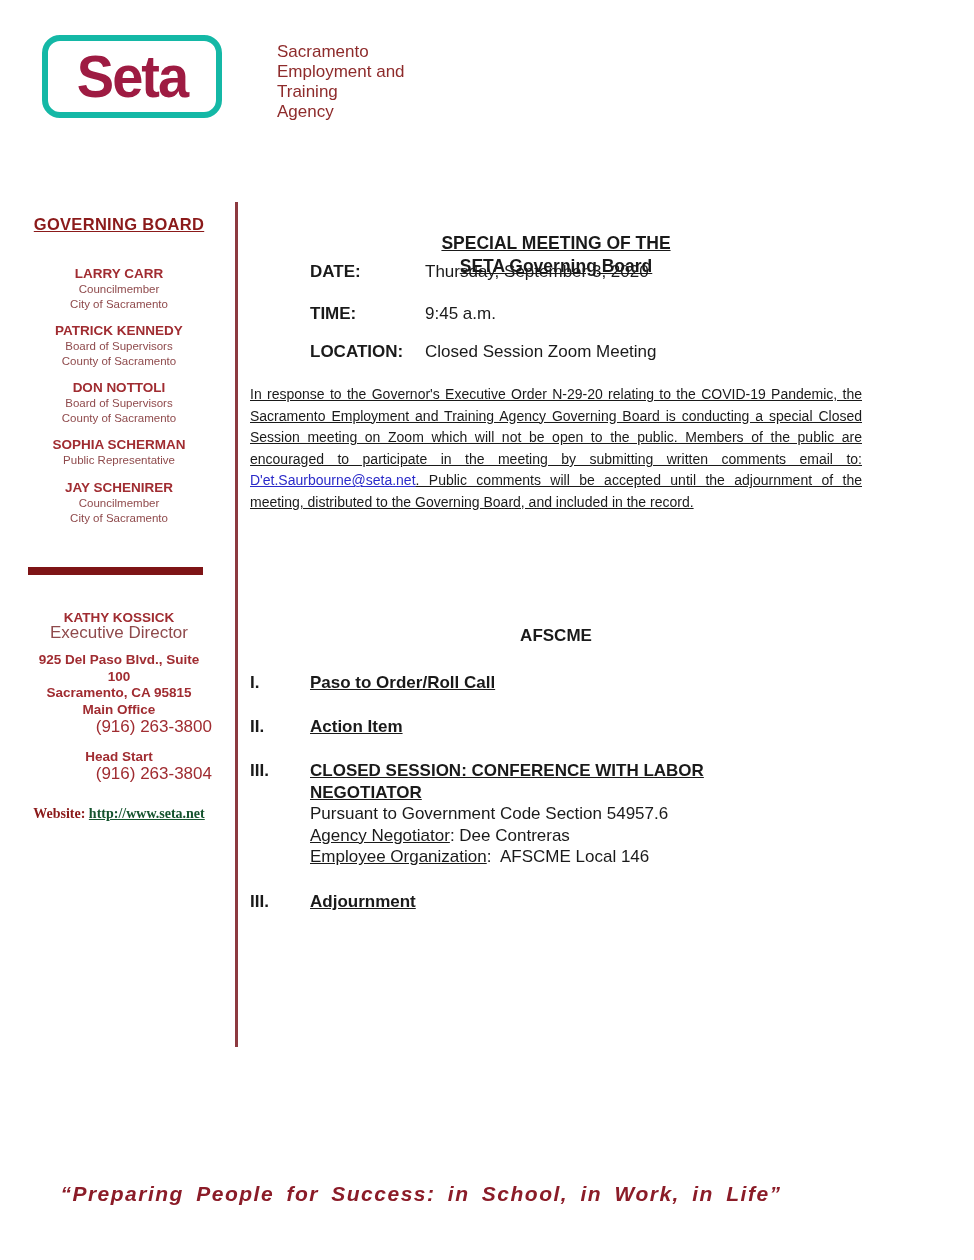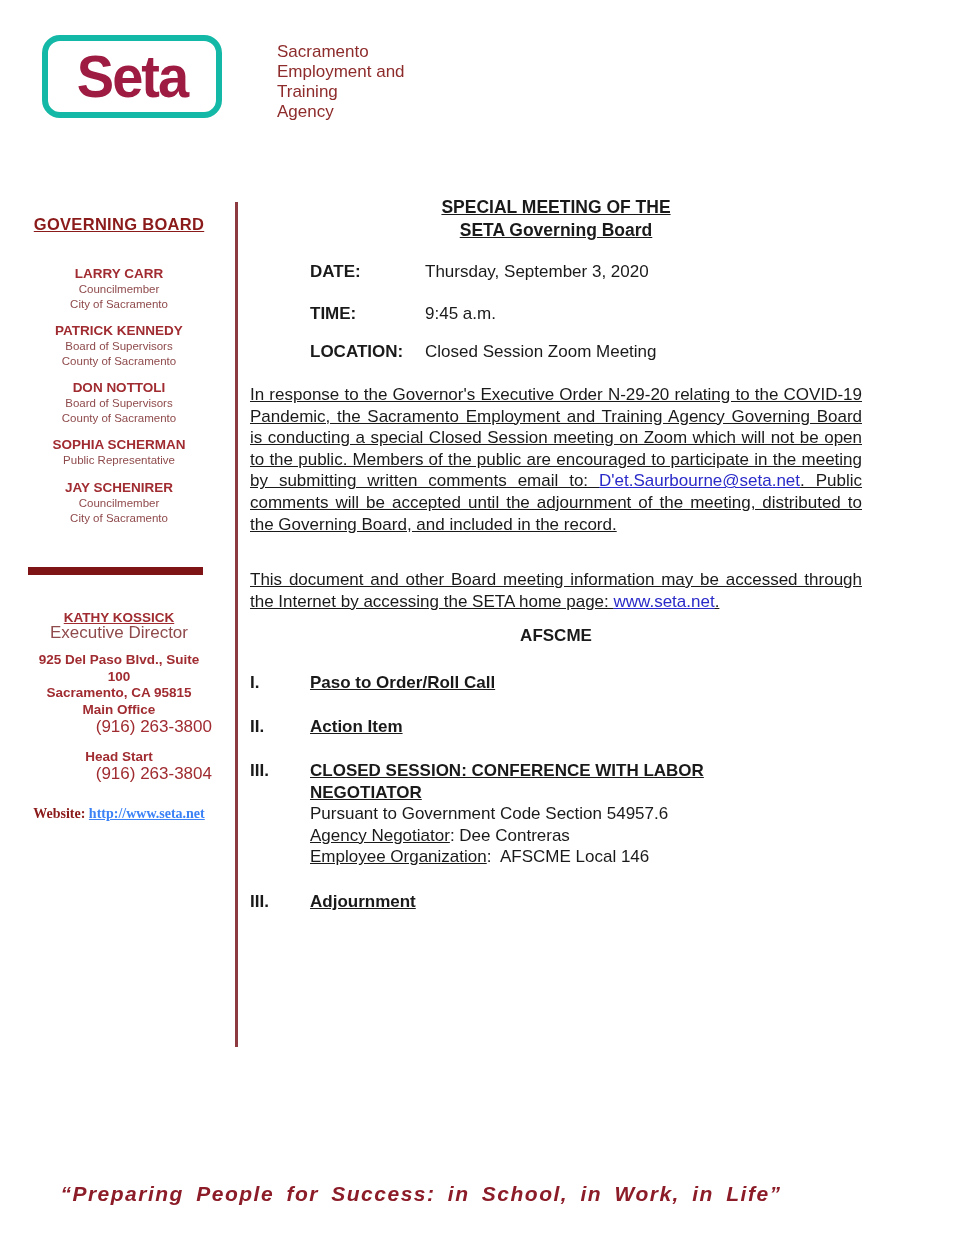--- a/index.html
+++ b/index.html
@@ -36,42 +36,42 @@
   .sb-title{
     font-size:16.5px;font-weight:bold;color:#8B1A1A;
     text-decoration:underline;letter-spacing:.3px;white-space:nowrap;
   }
   .member-name{font-size:13.5px;font-weight:bold;color:#A02C31;line-height:16px;}
   .member-role{font-size:11.5px;color:#8F4A4C;line-height:14.5px;}
   .sb-bar{
     position:absolute;left:2px;top:567px;width:175px;height:8px;
     background:#7E1416;
   }
-  .dir-name{font-size:13.5px;font-weight:bold;color:#A02C31;line-height:16px;text-decoration:underline;}
+  .dir-name{font-size:13.5px;font-weight:bold;color:#A02C31;line-height:16px;}
   .dir-title{font-size:17px;color:#8F4A4C;line-height:14.5px;}
   .addr-line{font-size:13.5px;font-weight:bold;color:#A02C31;line-height:16.5px;}
   .contact-label{font-size:13.5px;font-weight:bold;color:#A02C31;line-height:16.5px;}
   .contact-phone{font-size:17px;font-weight:normal;color:#A02C31;line-height:16.5px;text-align:right;}
   .website{
     font-family:"Liberation Serif", serif;
     font-size:14px;font-weight:bold;color:#8B1A1A;white-space:nowrap;
   }
-  .website a{color:#3b82f6;text-decoration:underline;cursor:pointer;}
+  .website a{color:#14532d;text-decoration:underline;cursor:pointer;}
   
   .vline{position:absolute;left:235px;top:202px;width:3px;height:845px;background:#8D3A40;}
   
   .main-block{position:absolute;left:250px;width:612px;}
   .doc-title{
-    text-align:center;font-size:17.5px;font-weight:bold;line-height:23px;
+    text-align:center;font-size:17.5px;font-weight:bold;line-height:23px;margin-top:36px;
   }
   .doc-title .u{text-decoration:underline;}
   .detail-row{display:flex;font-size:17px;line-height:22px;padding-left:60px;}
   .detail-label{font-weight:bold;min-width:115px;display:inline-block;}
   .notice{
-    margin:0;font-size:17px;line-height:21.6px;
+    margin:0;font-size:14px;line-height:21.6px;
     text-align:justify;text-decoration:underline;
   }
   .link{color:#2A2AC9;text-decoration:underline;cursor:pointer;}
   .agenda-head{text-align:center;font-size:17px;font-weight:bold;}
   .agenda-item{display:flex;font-size:17px;line-height:21.6px;}
   .numeral{font-weight:bold;min-width:60px;}
   .item-title{font-weight:bold;text-decoration:underline;max-width:500px;}
   .session-details{margin-left:60px;font-size:17px;line-height:21.6px;}
   .su{text-decoration:underline;}
   .prewrap{white-space:pre-wrap;}
@@ -173,21 +173,20 @@
     <span class="detail-label">TIME:</span>
     <span class="detail-value">9:45 a.m.</span>
   </div>
   <div class="main-block detail-row" style="top:341px">
     <span class="detail-label">LOCATION:</span>
     <span class="detail-value">Closed Session Zoom Meeting</span>
   </div>
 
   <p class="main-block notice" style="top:384px"><span>In response to the Governor's Executive Order N-29-20 relating to the COVID-19 Pandemic, the Sacramento Employment and Training Agency Governing Board is conducting a special Closed Session meeting on Zoom which will not be open to the public.  Members of the public are encouraged to participate in the meeting by submitting written comments email to: </span><a class="link">D'et.Saurbourne@seta.net</a><span>. Public comments will be accepted until the adjournment of the meeting, distributed to the Governing Board, and included in the record.</span></p>
 
-  <p class="main-block notice" style="top:569px"><span>This document and other Board meeting information may be accessed through the Internet by accessing the SETA home page: </span><a class="link">www.seta.net</a><span>.</span></p>
 
   <div class="main-block agenda-head" style="top:626px">AFSCME</div>
 
   <div class="main-block agenda-item" style="top:672px">
     <span class="numeral">I.</span>
     <span class="item-title">Paso to Order/Roll Call</span>
   </div>
 
   <div class="main-block agenda-item" style="top:716px">
     <span class="numeral">II.</span>

